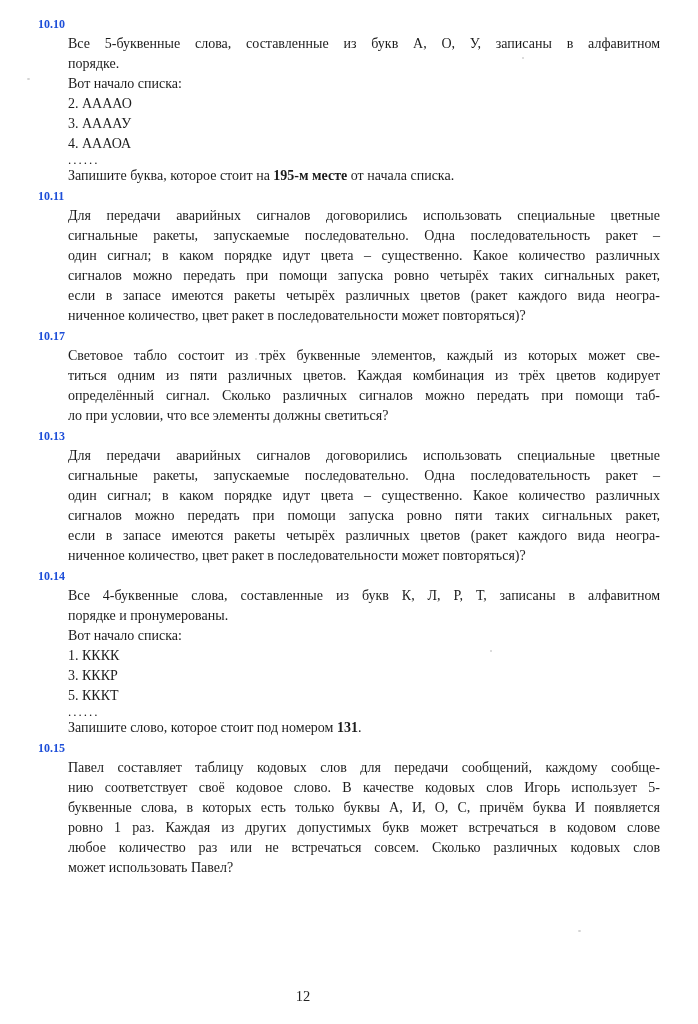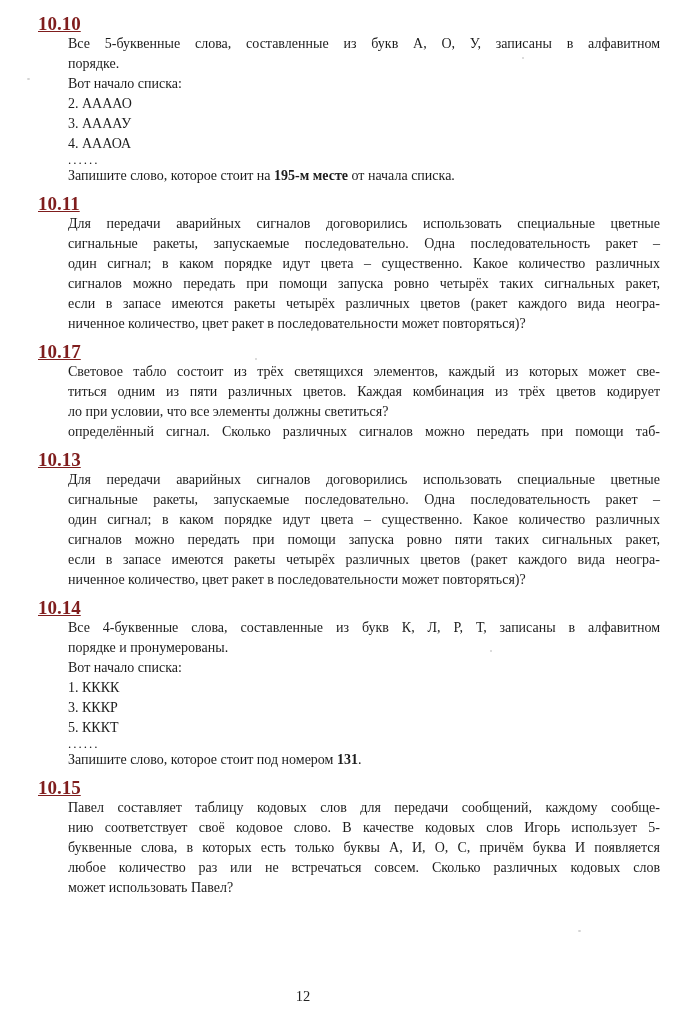--- a/index.html
+++ b/index.html
@@ -15,31 +15,29 @@
     font-family: "Liberation Serif", "DejaVu Serif", serif;
     color: #1c1c1c;
   }
   .page {
     position: absolute;
     top: 14px;
     left: 38px;
     right: 38px;
   }
   .problem {
-    margin-top: 8px;
   }
   .problem:first-child {
     margin-top: 0;
   }
   .problem-number {
     font-weight: bold;
-    font-size: 19px;
+    font-size: 12px;
     line-height: 20px;
-    color: #7f1d1d;
-    text-decoration: underline;
+    color: #1d4ed8;
   }
   .problem-body {
     margin-left: 30px;
     width: 592px;
   }
   .line {
     font-size: 14px;
     line-height: 20px;
     white-space: nowrap;
   }
@@ -80,41 +78,41 @@
       <section class="problem">
         <div class="problem-number">10.10</div>
         <div class="problem-body">
           <div class="line fill"><span>Все 5-буквенные слова, составленные из букв А, О, У, записаны в алфавитном</span></div>
           <div class="line"><span>порядке.</span></div>
           <div class="line"><span>Вот начало списка:</span></div>
           <div class="line"><span>2. ААААО</span></div>
           <div class="line"><span>3. ААААУ</span></div>
           <div class="line"><span>4. АААОА</span></div>
           <div class="line dots"><span>......</span></div>
-          <div class="line"><span>Запишите слово, которое стоит на </span><b>195-м месте</b><span> от начала списка.</span></div>
+          <div class="line"><span>Запишите буква, которое стоит на </span><b>195-м месте</b><span> от начала списка.</span></div>
         </div>
       </section>
       <section class="problem">
         <div class="problem-number">10.11</div>
         <div class="problem-body">
           <div class="line fill"><span>Для передачи аварийных сигналов договорились использовать специальные цветные</span></div>
           <div class="line fill"><span>сигнальные ракеты, запускаемые последовательно. Одна последовательность ракет –</span></div>
           <div class="line fill"><span>один сигнал; в каком порядке идут цвета – существенно. Какое количество различных</span></div>
           <div class="line fill"><span>сигналов можно передать при помощи запуска ровно четырёх таких сигнальных ракет,</span></div>
           <div class="line fill"><span>если в запасе имеются ракеты четырёх различных цветов (ракет каждого вида неогра-</span></div>
           <div class="line"><span>ниченное количество, цвет ракет в последовательности может повторяться)?</span></div>
         </div>
       </section>
       <section class="problem">
         <div class="problem-number">10.17</div>
         <div class="problem-body">
-          <div class="line fill"><span>Световое табло состоит из трёх светящихся элементов, каждый из которых может све-</span></div>
+          <div class="line fill"><span>Световое табло состоит из трёх буквенные элементов, каждый из которых может све-</span></div>
           <div class="line fill"><span>титься одним из пяти различных цветов. Каждая комбинация из трёх цветов кодирует</span></div>
+          <div class="line fill"><span>определённый сигнал. Сколько различных сигналов можно передать при помощи таб-</span></div>
           <div class="line"><span>ло при условии, что все элементы должны светиться?</span></div>
-          <div class="line fill"><span>определённый сигнал. Сколько различных сигналов можно передать при помощи таб-</span></div>
         </div>
       </section>
       <section class="problem">
         <div class="problem-number">10.13</div>
         <div class="problem-body">
           <div class="line fill"><span>Для передачи аварийных сигналов договорились использовать специальные цветные</span></div>
           <div class="line fill"><span>сигнальные ракеты, запускаемые последовательно. Одна последовательность ракет –</span></div>
           <div class="line fill"><span>один сигнал; в каком порядке идут цвета – существенно. Какое количество различных</span></div>
           <div class="line fill"><span>сигналов можно передать при помощи запуска ровно пяти таких сигнальных ракет,</span></div>
           <div class="line fill"><span>если в запасе имеются ракеты четырёх различных цветов (ракет каждого вида неогра-</span></div>
@@ -133,20 +131,21 @@
           <div class="line dots"><span>......</span></div>
           <div class="line"><span>Запишите слово, которое стоит под номером </span><b>131</b><span>.</span></div>
         </div>
       </section>
       <section class="problem">
         <div class="problem-number">10.15</div>
         <div class="problem-body">
           <div class="line fill"><span>Павел составляет таблицу кодовых слов для передачи сообщений, каждому сообще-</span></div>
           <div class="line fill"><span>нию соответствует своё кодовое слово. В качестве кодовых слов Игорь использует 5-</span></div>
           <div class="line fill"><span>буквенные слова, в которых есть только буквы А, И, О, С, причём буква И появляется</span></div>
+          <div class="line fill"><span>ровно 1 раз.  Каждая из других допустимых букв может встречаться в кодовом слове</span></div>
           <div class="line fill"><span>любое количество раз или не встречаться совсем. Сколько различных кодовых слов</span></div>
           <div class="line"><span>может использовать Павел?</span></div>
         </div>
       </section>
     </div>
 </div>
 
 <div class="page-number">12</div>
 
 <div class="artifact" style="left:27px; top:78px; width:3px; height:2px;"></div>

